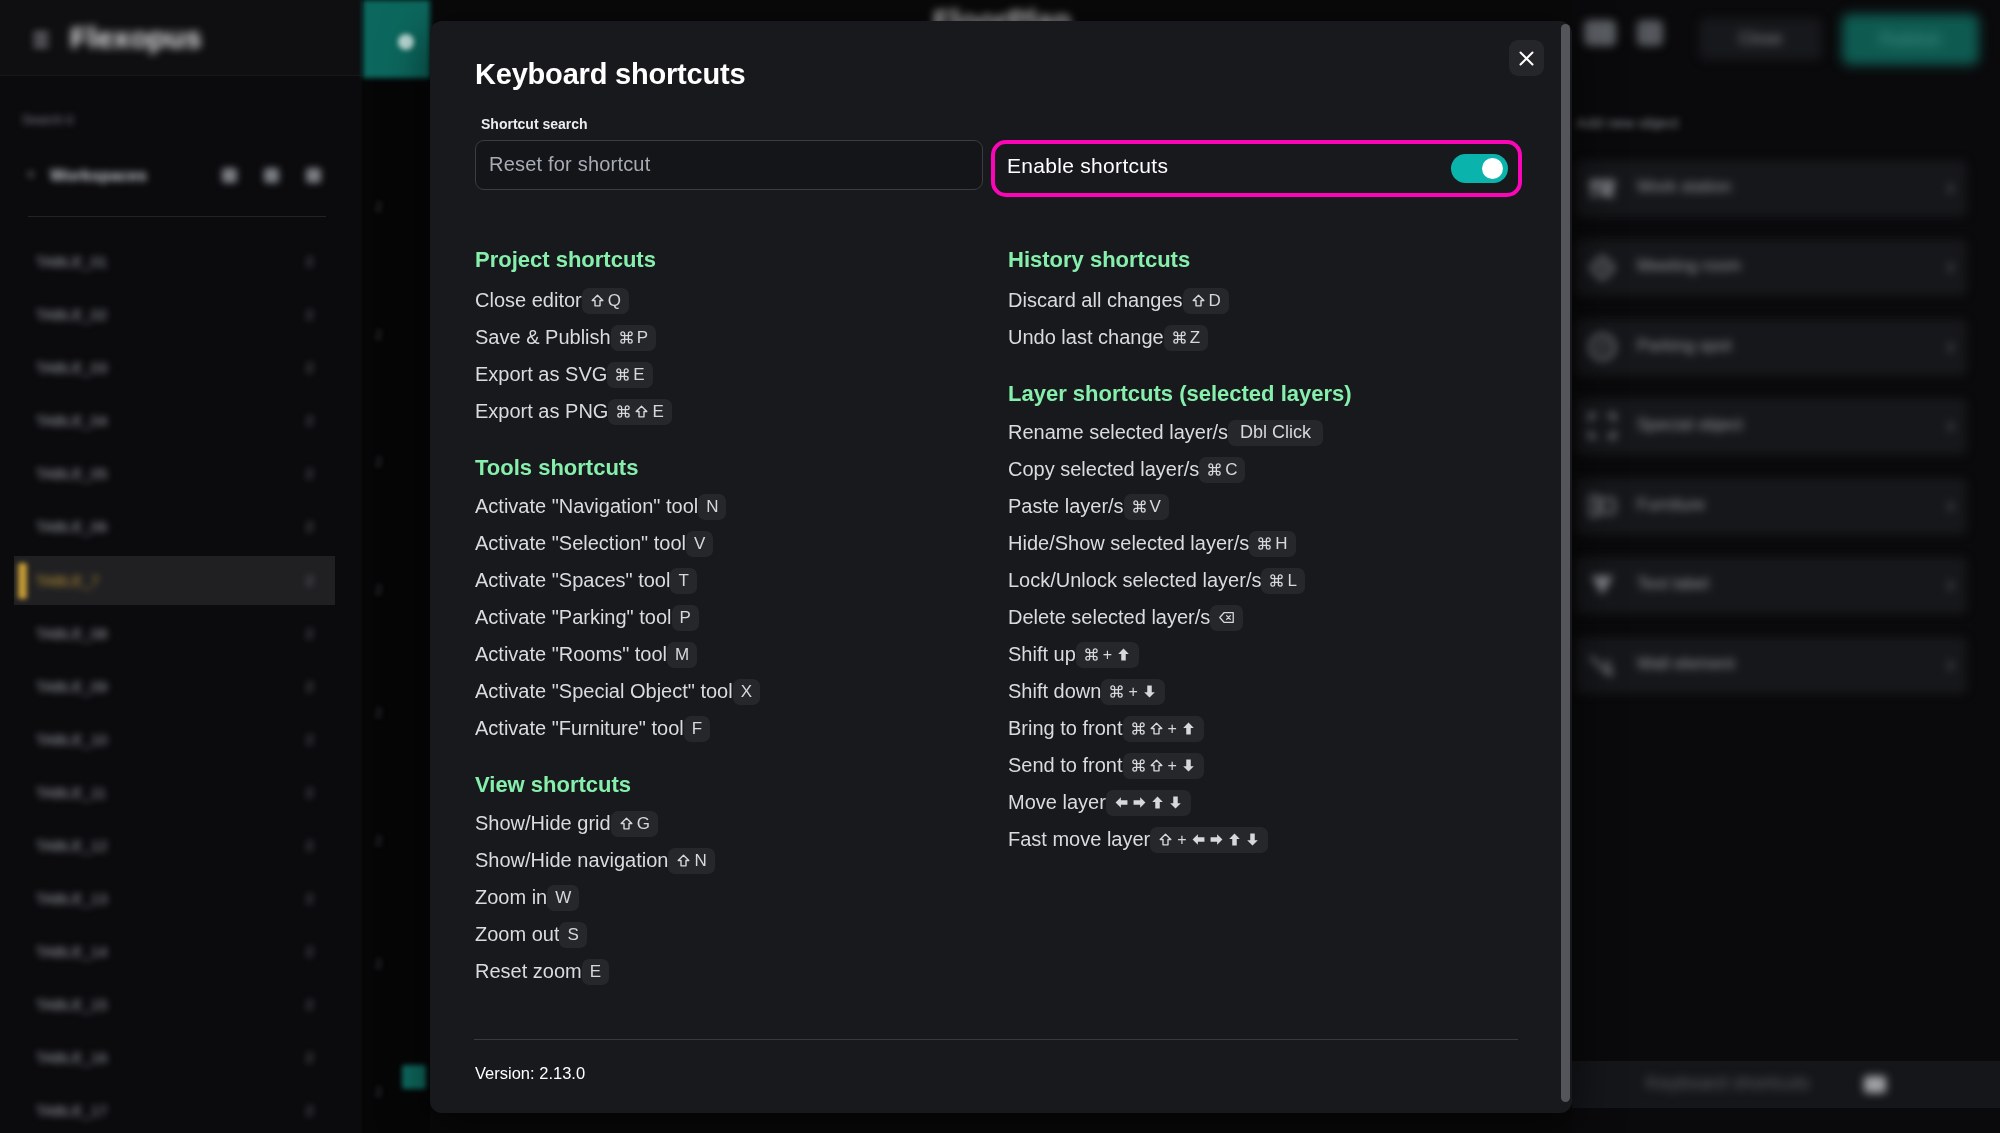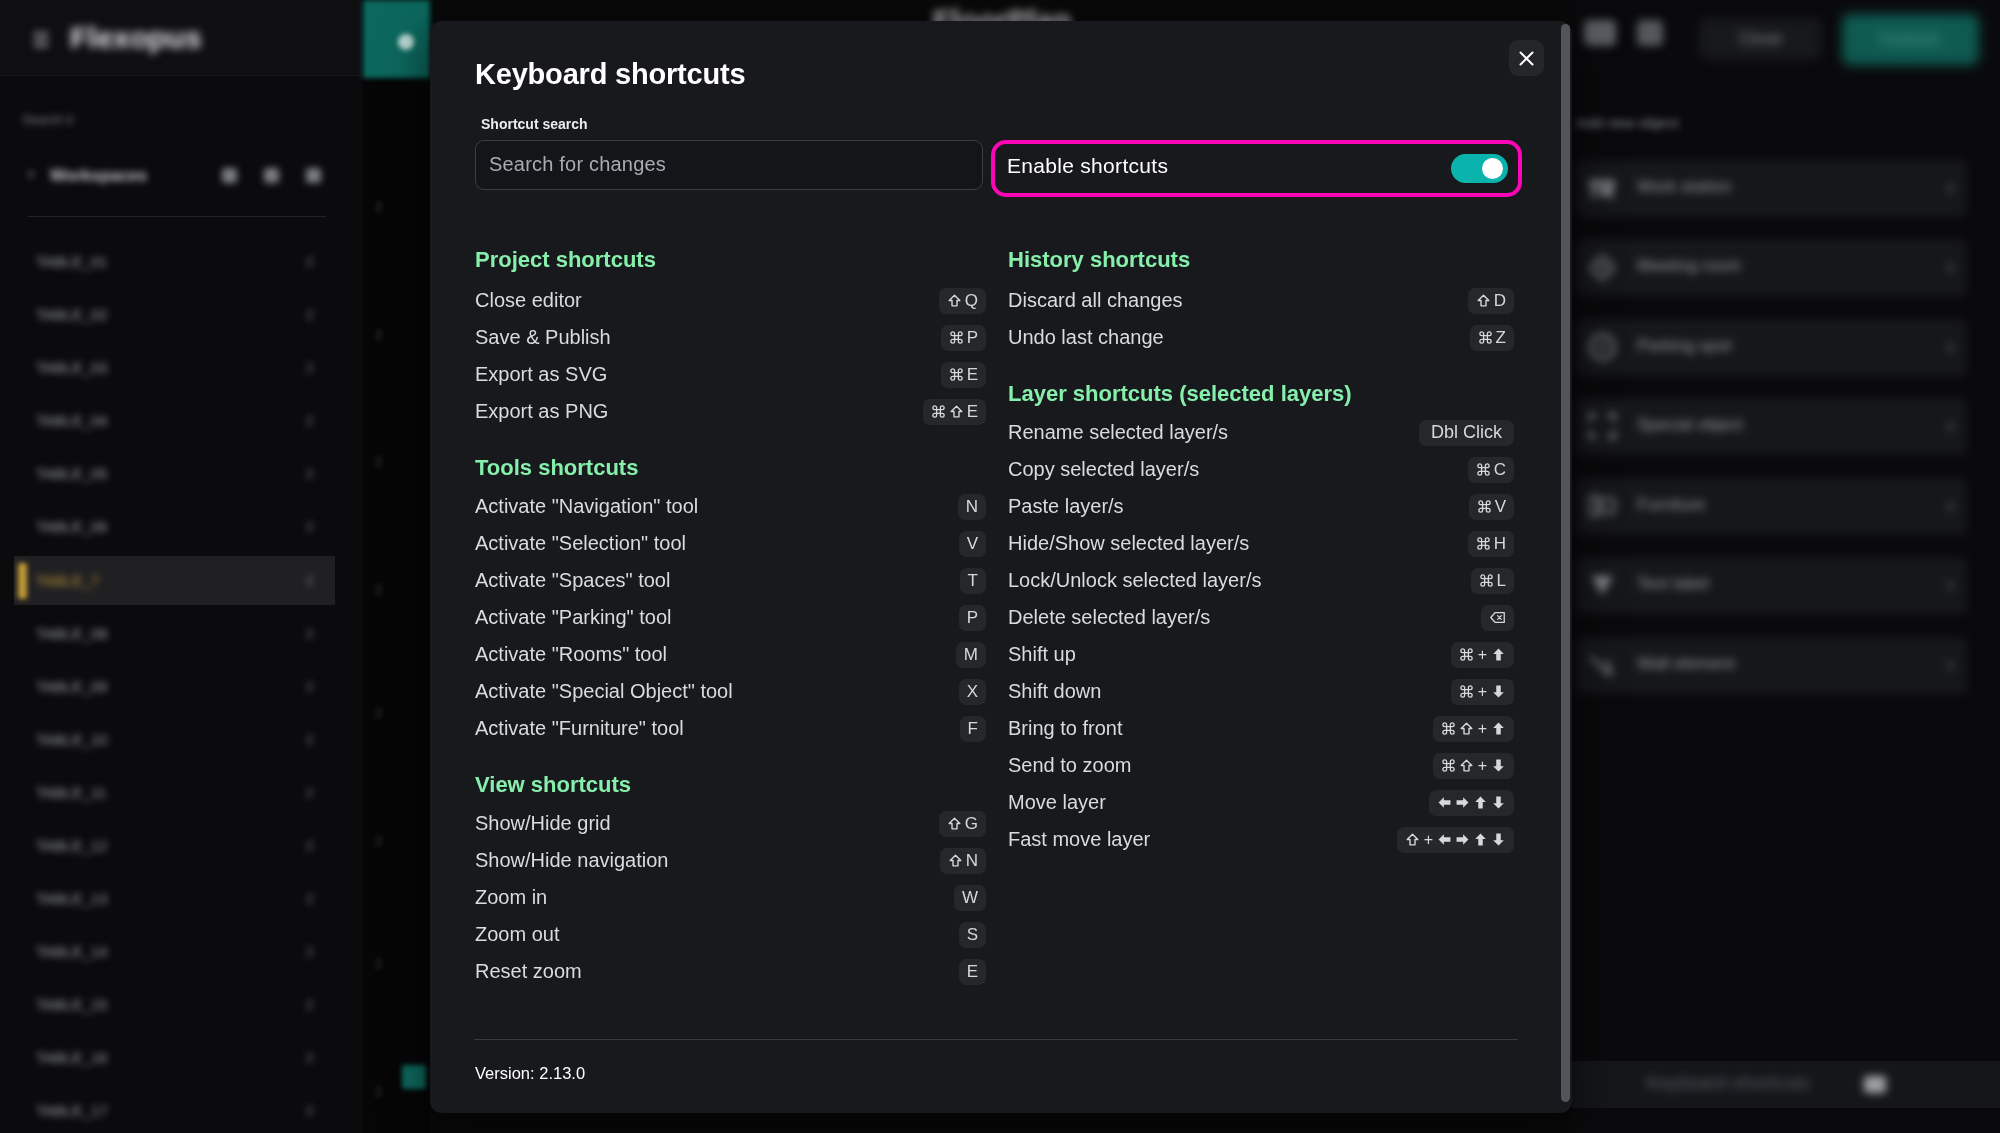--- a/index.html
+++ b/index.html
@@ -32,21 +32,21 @@
   #pinkTxt { left:12px; top:10px; font-size:21px; letter-spacing:0.3px; color:#fff; }
   #toggle { right:10px; top:10px; width:57px; height:29px; background:#0ab3ab; border-radius:15px; }
   #knob { position:absolute; right:5px; top:4px; width:21px; height:21px; background:#fff; border-radius:50%; }
   #scrollThumb { left:1131px; top:3px; width:9px; height:1078px; background:#53555a; border-radius:4.5px; }
 
   .col { position:absolute; top:220px; }
   #colL { left:45px; width:511px; }
   #colR { left:578px; width:506px; }
   .sech { height:37px; line-height:37px; font-size:22px; font-weight:700; color:#86efac; margin-top:19px; margin-bottom:2px; }
   .sech:first-child { margin-top:0; margin-bottom:4px; }
-  .row { height:37px; display:flex; align-items:center; justify-content:space-between; font-size:20px; color:#dadbdf; }
+  .row { height:37px; display:flex; align-items:center; font-size:20px; color:#dadbdf; }
   .kb { display:flex; align-items:center; gap:3px; height:26px; border-radius:7px; background:#26272b; padding:0 8px; font-size:17px; color:#d6d8dc; white-space:nowrap; }
   .kb svg { display:block; }
 
   #divider { left:44px; top:1018px; width:1044px; height:1px; background:#393a3f; }
   #version { left:45px; top:1042px; font-size:16.5px; line-height:20px; color:#fff; }
 </style>
 </head>
 <body>
 <div id="stage">
 
@@ -190,21 +190,21 @@
 
   <div id="modal" class="abs">
     <div id="mTitle" class="abs">Keyboard shortcuts</div>
     <div id="xBtn" class="abs">
       <svg width="17" height="17" viewBox="0 0 17 17">
           <path d="M2.5 2.5 L14.5 14.5 M14.5 2.5 L2.5 14.5" stroke="#fff" stroke-width="2" stroke-linecap="round"></path>
         </svg>
     </div>
     <div id="sLabel" class="abs">Shortcut search</div>
     <div id="sInput" class="abs">
-        <div id="sPh" class="abs">Search for changes</div>
+        <div id="sPh" class="abs">Reset for shortcut</div>
       </div>
     <div id="pinkBox" class="abs">
       <div id="pinkTxt" class="abs">Enable shortcuts</div>
       <div id="toggle" class="abs">
           <div id="knob"></div>
         </div>
     </div>
     <div id="scrollThumb" class="abs"></div>
 
     <div id="colL" class="col">
@@ -434,21 +434,21 @@
             <svg width="15" height="15" viewBox="0 0 24 24">
               <path d="M12 3.5 L20.5 12 H16 V20.5 H8 V12 H3.5 Z" fill="none" stroke="currentColor" stroke-width="2.2" stroke-linejoin="round"></path>
             </svg>
             <span style="font-size:16px;margin:0 1px;">+</span>
             <svg width="15" height="15" viewBox="0 0 24 24">
               <path d="M12 2.5 L20.5 11 H15.6 V21.5 H8.4 V11 H3.5 Z" fill="currentColor"></path>
             </svg>
           </span>
         </div>
       <div class="row">
-          <span>Send to zoom</span>
+          <span>Send to front</span>
           <span class="kb">
             <svg width="15" height="15" viewBox="0 0 24 24">
               <path d="M18 3a3 3 0 0 0-3 3v12a3 3 0 0 0 3 3 3 3 0 0 0 3-3 3 3 0 0 0-3-3H6a3 3 0 0 0-3 3 3 3 0 0 0 3 3 3 3 0 0 0 3-3V6a3 3 0 0 0-3-3 3 3 0 0 0-3 3 3 3 0 0 0 3 3h12a3 3 0 0 0 3-3 3 3 0 0 0-3-3z" fill="none" stroke="currentColor" stroke-width="2.1"></path>
             </svg>
             <svg width="15" height="15" viewBox="0 0 24 24">
               <path d="M12 3.5 L20.5 12 H16 V20.5 H8 V12 H3.5 Z" fill="none" stroke="currentColor" stroke-width="2.2" stroke-linejoin="round"></path>
             </svg>
             <span style="font-size:16px;margin:0 1px;">+</span>
             <svg width="15" height="15" viewBox="0 0 24 24">
               <path d="M12 21.5 L20.5 13 H15.6 V2.5 H8.4 V13 H3.5 Z" fill="currentColor"></path>

